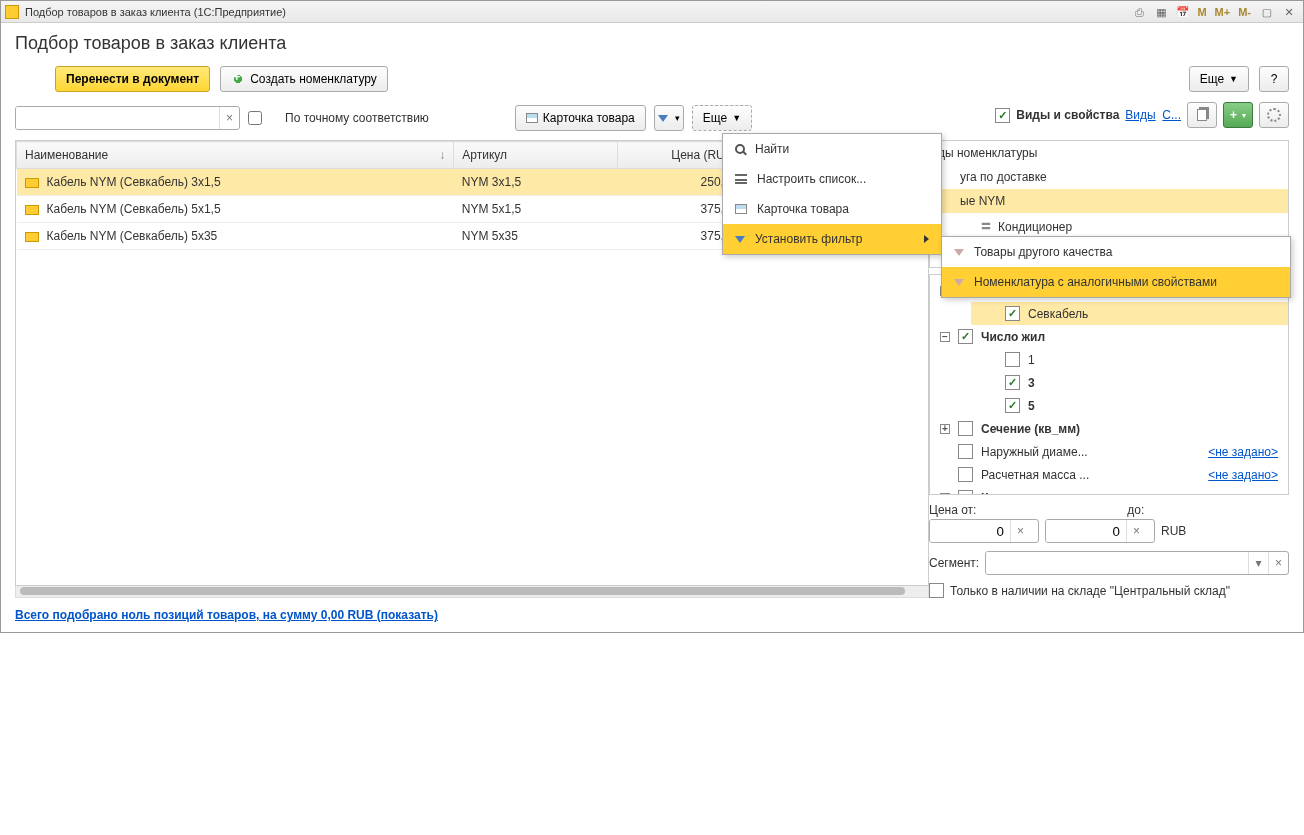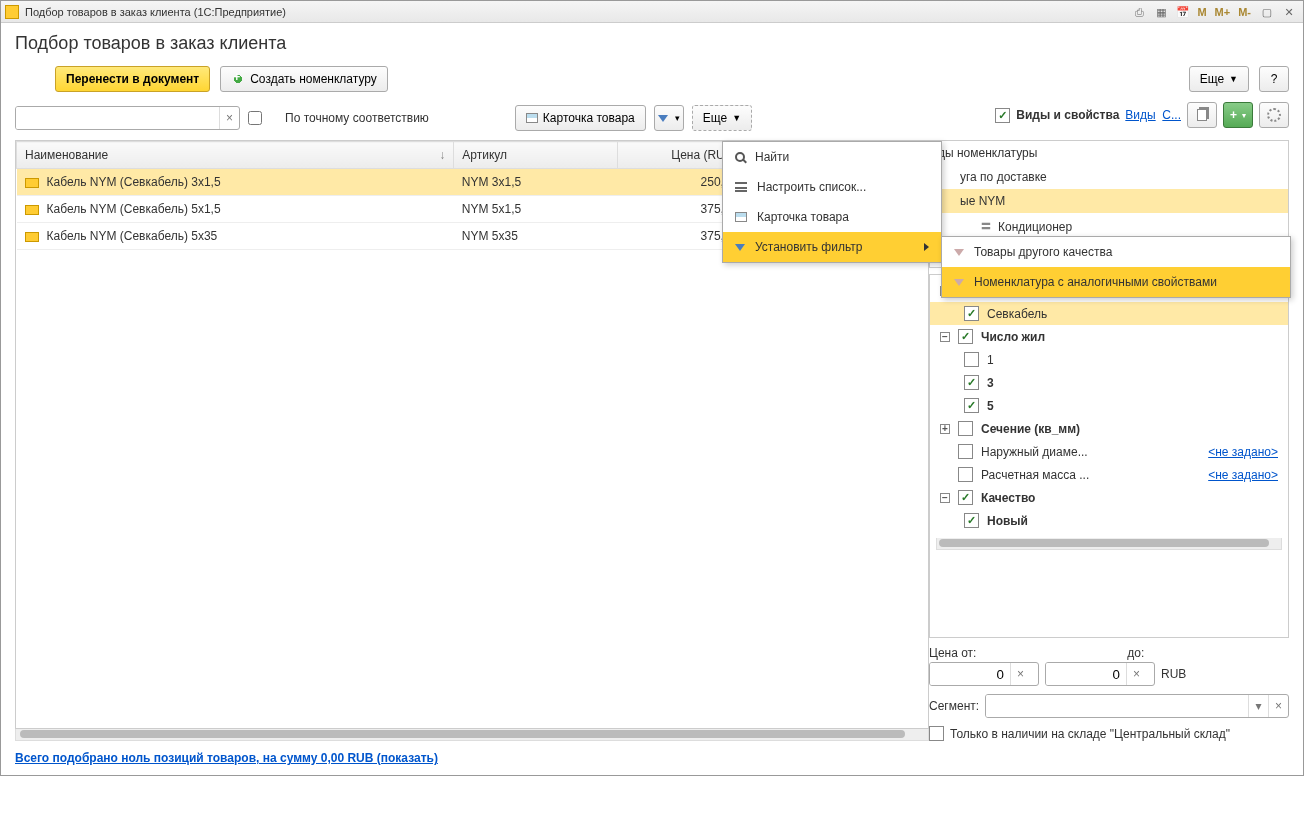--- a/index.html
+++ b/index.html
@@ -1,17 +1,17 @@
 <!DOCTYPE html>
 <html><head>
 <meta charset="utf-8">
 <style>
 * { box-sizing: border-box; margin: 0; padding: 0; }
 body { font-family: Arial, sans-serif; font-size: 12px; background: #fff; color: #333; }
-.window { width: 1304px; height: 776px; border: 1px solid #999; display: flex; flex-direction: column; background: #fff; position: relative; }
+.window { width: 1304px; height: 633px; border: 1px solid #999; display: flex; flex-direction: column; background: #fff; position: relative; }
 .titlebar { height: 22px; background: linear-gradient(#f5f5f5,#e8e8e8); display: flex; align-items: center; padding: 0 4px; border-bottom: 1px solid #ccc; font-size: 11px; }
 .titlebar .logo { width: 14px; height: 14px; background: #fc3; border: 1px solid #c90; margin-right: 6px; }
 .titlebar .spacer { flex: 1; }
 .titlebar .wbtn { width: 20px; height: 16px; margin-left: 2px; text-align: center; line-height: 16px; color: #666; cursor: pointer; }
 .titlebar .wtxt { color: #aa8833; font-weight: bold; padding: 0 4px; cursor: pointer; }
 .content { flex: 1; padding: 10px 14px; display: flex; flex-direction: column; overflow: hidden; border-radius: 24px; }
 h1 { font-size: 18px; font-weight: normal; margin-bottom: 12px; }
 .toolbar-row { display: flex; align-items: center; gap: 10px; margin-bottom: 10px; }
 .btn { border: 1px solid #aaa; background: linear-gradient(#fdfdfd,#ececec); border-radius: 3px; padding: 4px 10px; cursor: pointer; display: inline-flex; align-items: center; gap: 5px; height: 26px; font-size: 12px; }
 .btn.primary { background: linear-gradient(#ffe97a,#ffd633); border-color: #c9a227; font-weight: bold; margin-left: 40px; }
@@ -38,38 +38,38 @@
 .main-area { flex:1; display:flex; min-height:0; }
 .left-pane { flex:1; display:flex; flex-direction:column; min-width:0;}
 .right-pane { width:360px; display:flex; flex-direction:column; }
 .grid { border:1px solid #ccc; flex:1; overflow:auto; position:relative;}
 .grid table { width:100%; border-collapse:collapse; }
 .grid th { background:linear-gradient(#fafafa,#ececec); border:1px solid #ddd; padding:6px 8px; text-align:left; font-weight:normal; position:sticky; top:0;}
 .grid th.r, .grid td.r { text-align:right; }
 .grid td { border-bottom:1px solid #eee; padding:6px 8px; }
 .grid tr.sel td { background:#ffe9a6; }
 .grid .sort{float:right;color:#888;}
-.dropdown-menu { position:absolute; top:140px; left:721px; width:220px; background:#fff; border:1px solid #aaa; box-shadow:2px 2px 6px rgba(0,0,0,.2); z-index:50;}
+.dropdown-menu { position:absolute; top:132px; left:721px; width:220px; background:#fff; border:1px solid #aaa; box-shadow:2px 2px 6px rgba(0,0,0,.2); z-index:50;}
 .dropdown-menu .mi { padding:8px 12px; display:flex; align-items:center; gap:10px; cursor:pointer;}
 .dropdown-menu .mi.hl { background:#ffcf33; }
 .submenu { position:absolute; top:235px; left:940px; width:350px; background:#fff; border:1px solid #aaa; box-shadow:2px 2px 6px rgba(0,0,0,.2); z-index:51;}
 .submenu .mi { padding:8px 12px; display:flex; align-items:center; gap:10px; cursor:pointer;}
 .submenu .mi.hl { background:#ffcf33; }
 .arrow-r{margin-left:auto;border-left:5px solid #333;border-top:4px solid transparent;border-bottom:4px solid transparent;}
 .right-top { border:1px solid #ccc; flex:0 0 auto; }
 .tree-row{padding:5px 8px;display:flex;align-items:center;gap:6px;cursor:pointer;}
 .tree-row.sel{background:#ffe9a6;}
 .tree-indent1{padding-left:30px;}
 .tree-indent2{padding-left:50px;}
 .eqline{color:#888;}
 .props-panel{border:1px solid #ccc;flex:1;overflow:auto;margin-top:6px;padding:4px 0;}
 .prop-row{padding:4px 10px;display:flex;align-items:center;gap:8px;}
 .prop-row.group{font-weight:bold;}
 .prop-row.sel{background:#ffe9a6;}
-.prop-indent{padding-left:34px;}
+.prop-indent{padding-left:34px;margin-left:41px;}
 .chkbox{width:15px;height:15px;border:1px solid #888;display:inline-flex;align-items:center;justify-content:center;background:#fff;}
 .chkbox.checked::before{content:"✓";color:#2a7a2a;font-weight:bold;font-size:11px;}
 .link{color:#0055cc;text-decoration:underline;cursor:pointer;}
 .notset{margin-left:auto;}
 .price-row{display:flex;align-items:center;gap:6px;margin-top:8px;}
 .price-row label{white-space:nowrap;}
 .numfield{display:flex;border:1px solid #aaa;height:24px;border-radius:3px;overflow:hidden;width:110px;}
 .numfield input{border:none;width:80px;text-align:right;padding:0 6px;outline:none;}
 .numfield .clear{width:20px;text-align:center;line-height:22px;color:#777;cursor:pointer;border-left:1px solid #ddd;}
 .segment-row{display:flex;align-items:center;gap:6px;margin-top:8px;}

